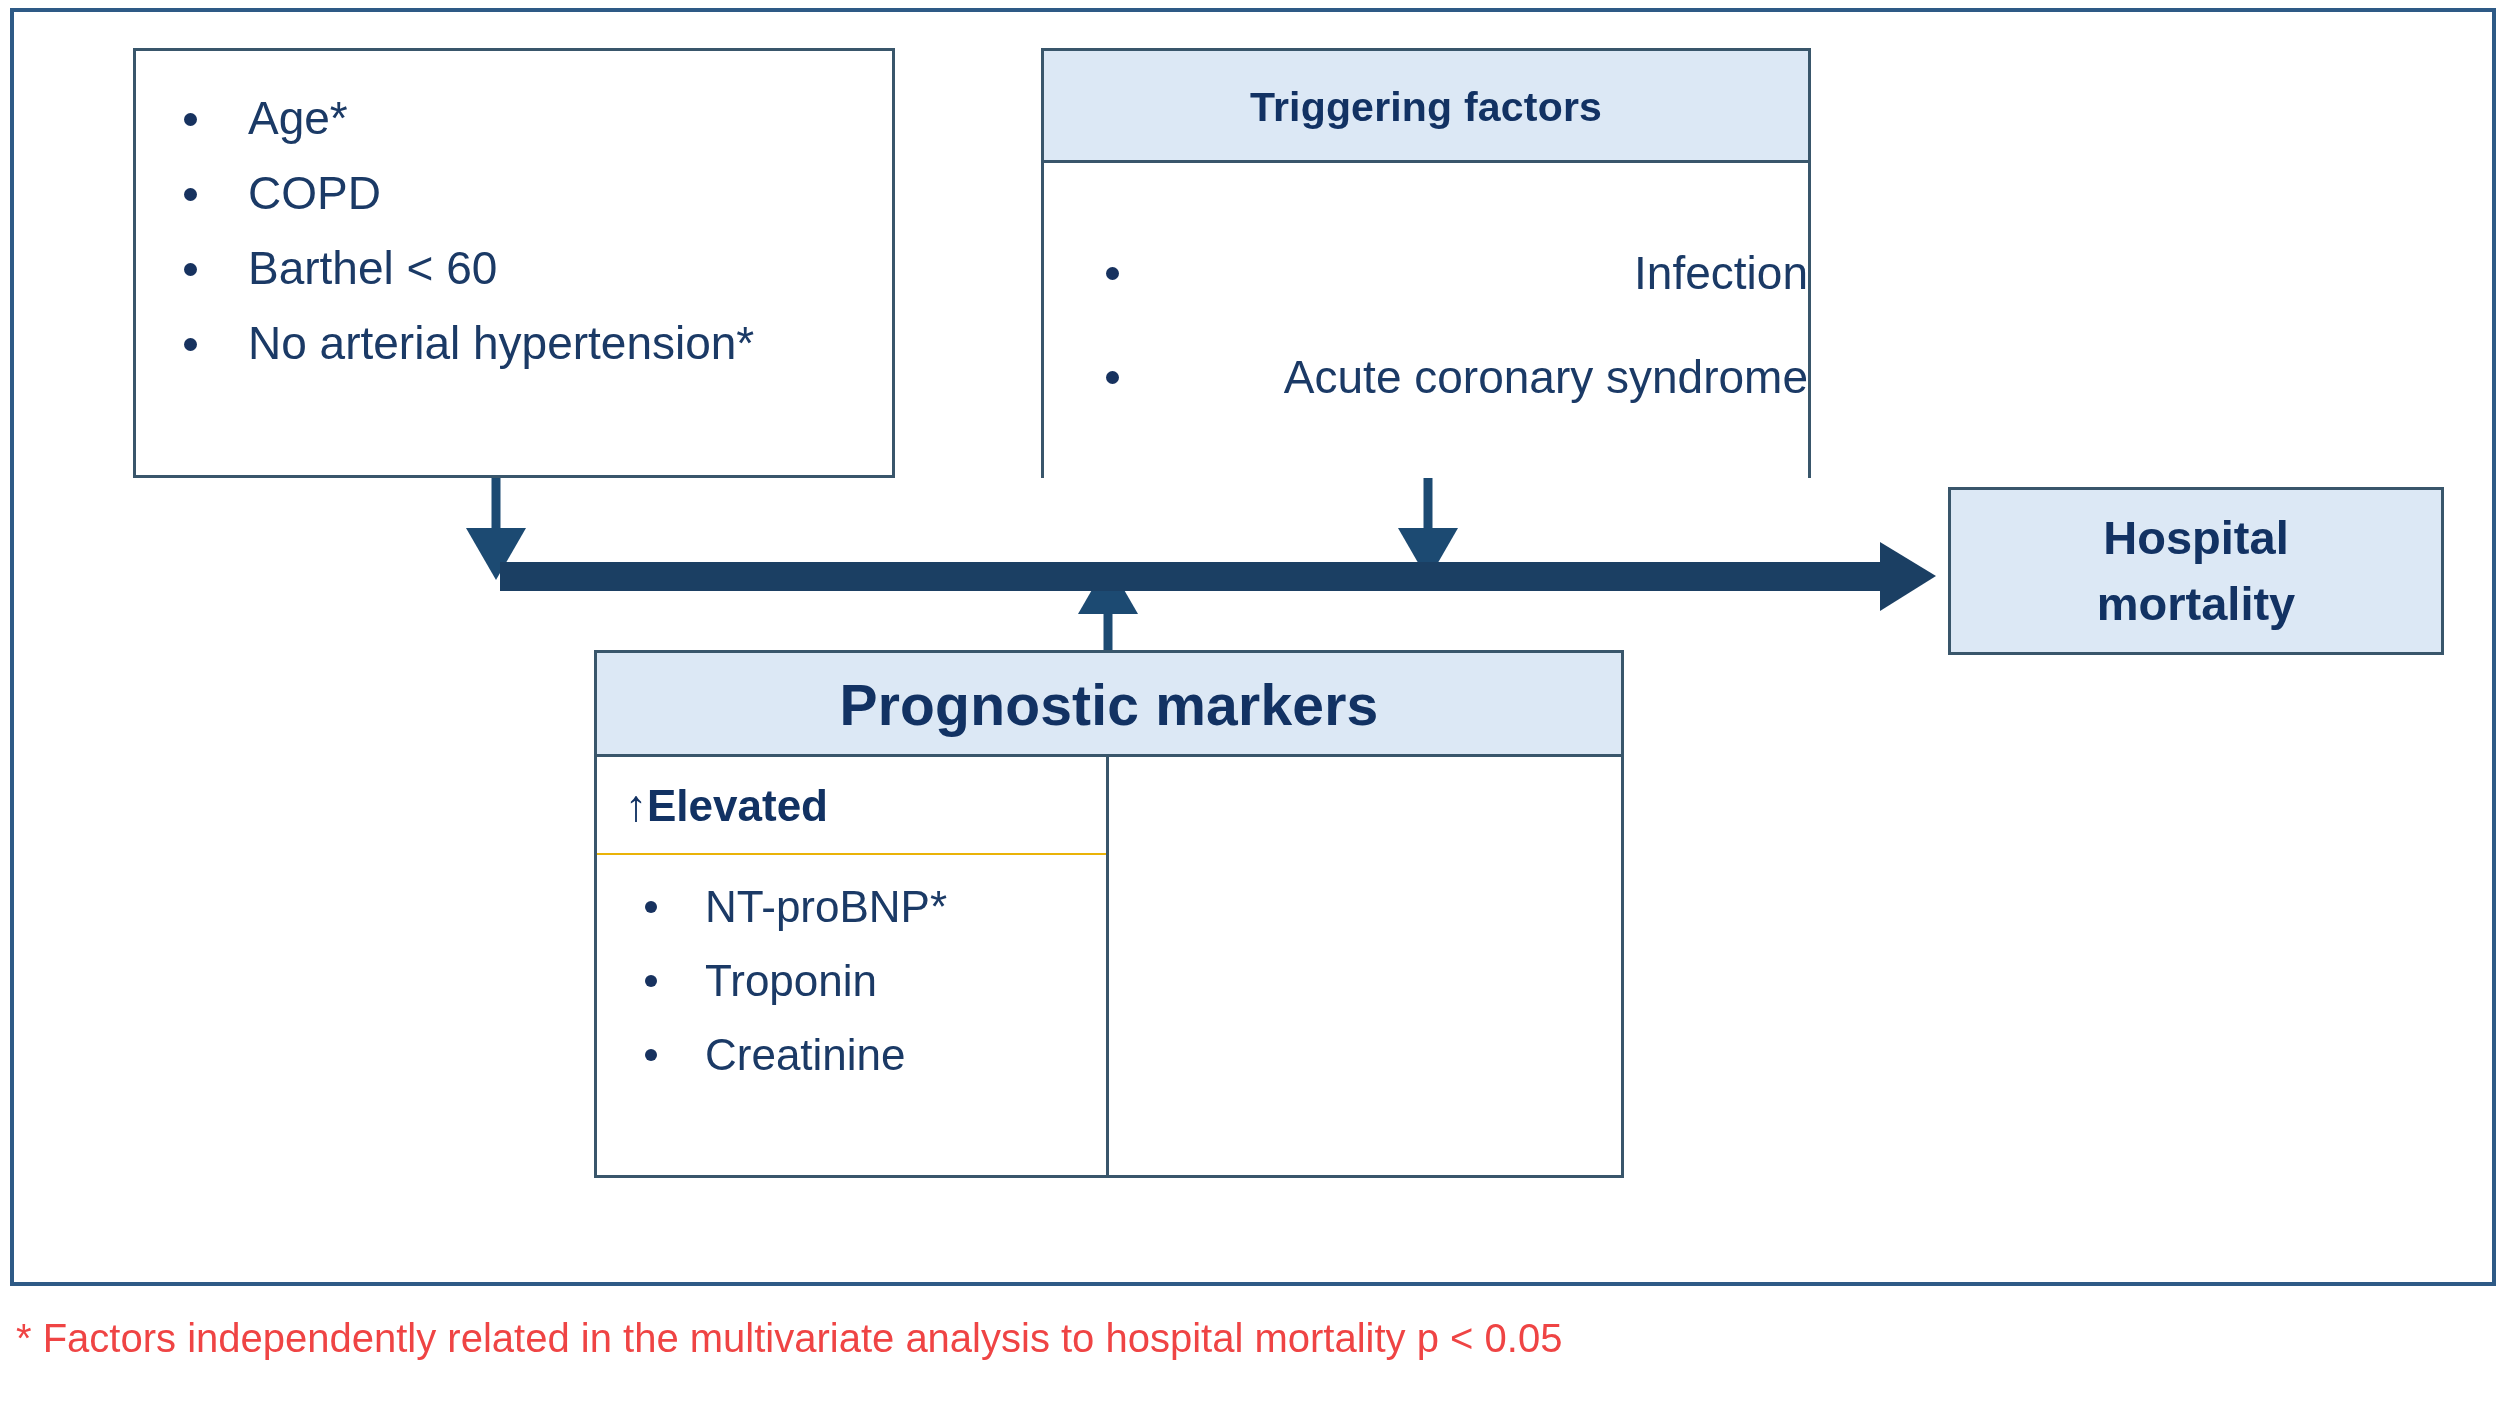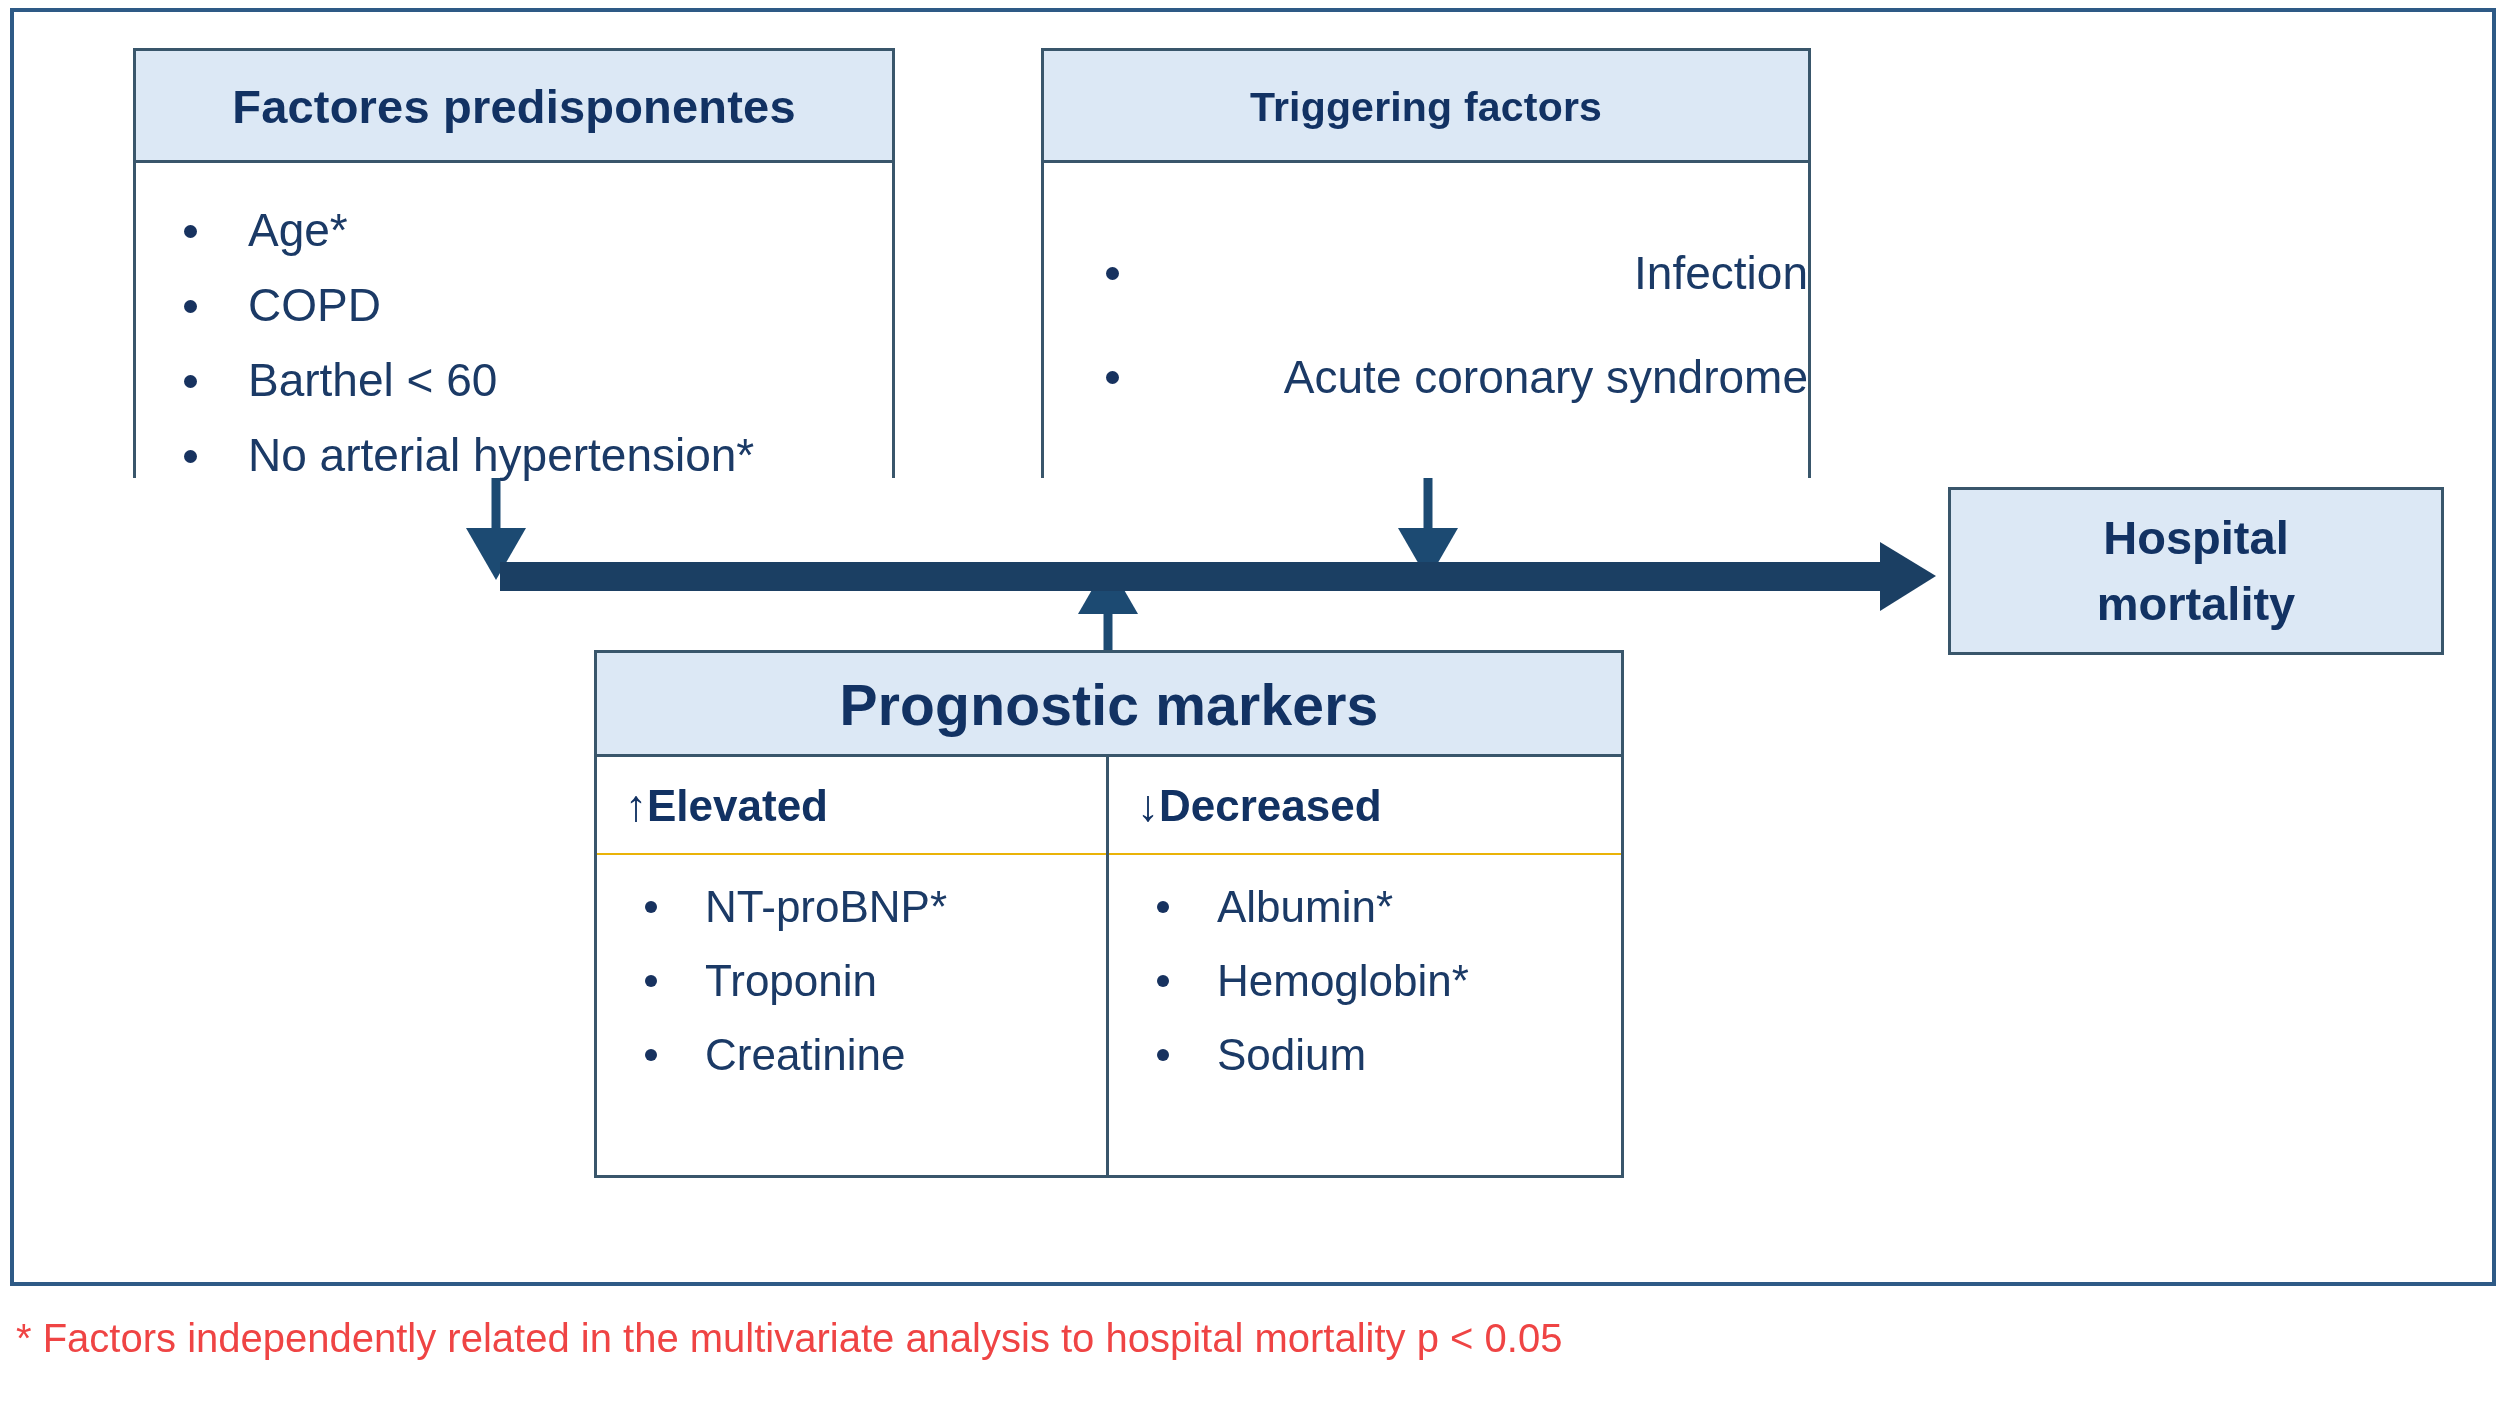--- a/index.html
+++ b/index.html
@@ -243,21 +243,20 @@
       <polygon points="1108,562 1078,614 1138,614" fill="#1c4a72"></polygon>
     </g>
 
     <g>
       <rect x="500" y="562" width="1412" height="29" fill="#1b3f63"></rect>
       <polygon points="1936,576 1880,542 1880,611" fill="#1b3f63"></polygon>
     </g>
   </svg>
 
   <div class="node-box" id="box-predisposing">
-    <div class="node-header">Factores predisponentes</div>
     <div class="node-body">
       <ul class="bullets">
         <li>
           <span class="bullet-dot"></span>
           <span>Age*</span>
         </li>
         <li>
           <span class="bullet-dot"></span>
           <span>COPD</span>
         </li>
@@ -308,41 +307,20 @@
               <span>Troponin</span>
             </li>
             <li>
               <span class="bullet-dot"></span>
               <span>Creatinine</span>
             </li>
           </ul>
         </div>
       </div>
 
-      <div class="marker-col right">
-        <div class="marker-col-head">
-          <span class="dir-arrow">↓</span><span>Decreased</span>
-        </div>
-        <div class="marker-col-body">
-          <ul class="bullets">
-            <li>
-              <span class="bullet-dot"></span>
-              <span>Albumin*</span>
-            </li>
-            <li>
-              <span class="bullet-dot"></span>
-              <span>Hemoglobin*</span>
-            </li>
-            <li>
-              <span class="bullet-dot"></span>
-              <span>Sodium</span>
-            </li>
-          </ul>
-        </div>
-      </div>
 
     </div>
   </div>
 
   <div class="node-box" id="box-outcome">
     <div class="outcome-label">
       <div>Hospital</div>
       <div>mortality</div>
     </div>
   </div>

